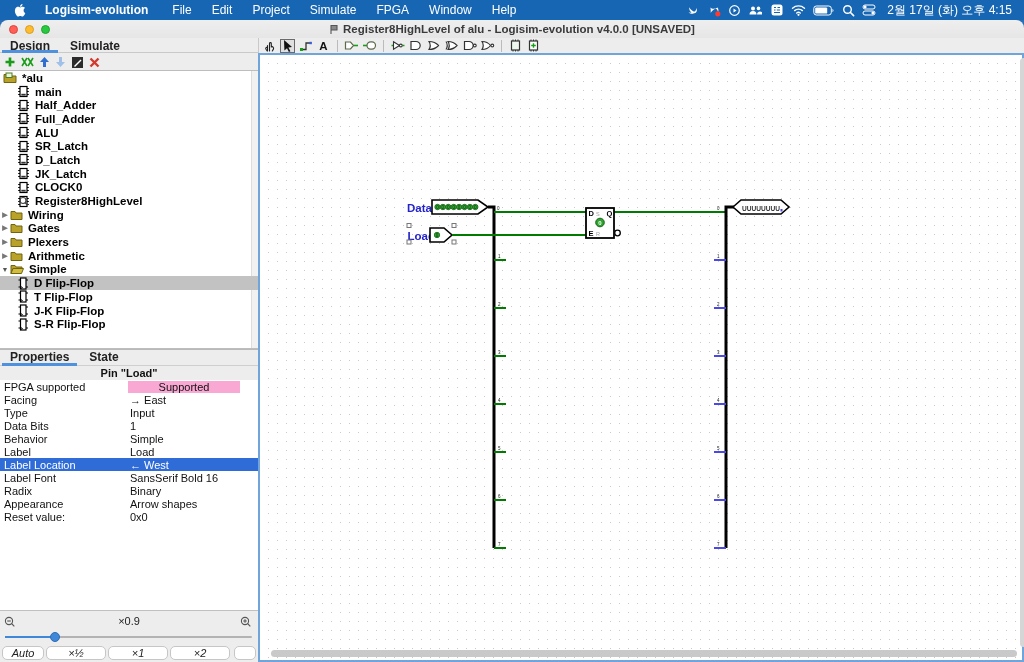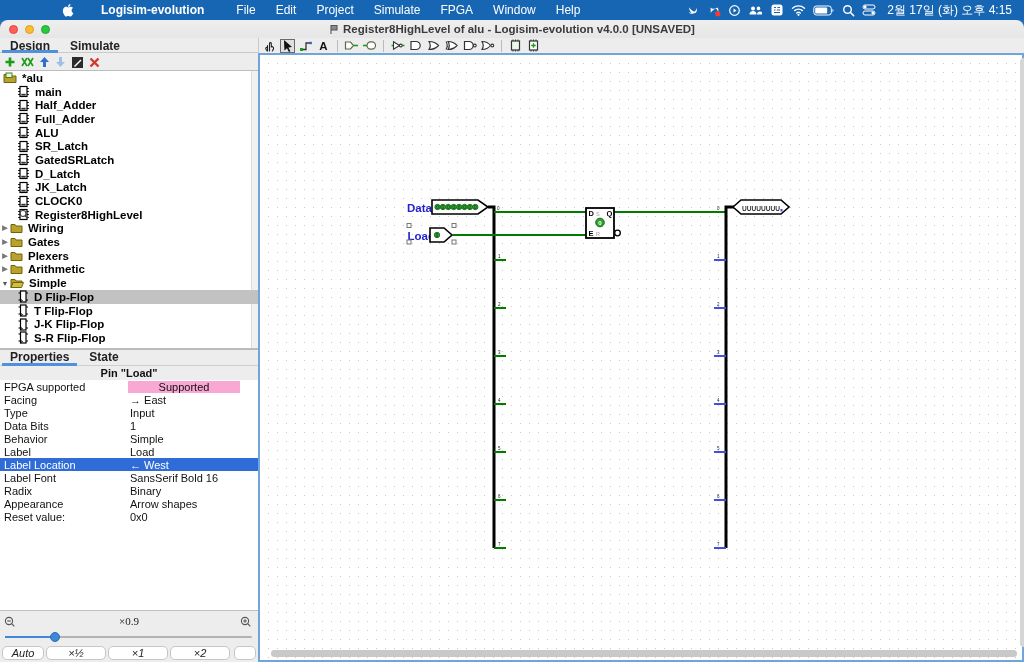--- a/index.html
+++ b/index.html
@@ -2,21 +2,21 @@
 <html><head>
 <meta charset="utf-8">
 <style>
   * { margin:0; padding:0; box-sizing:border-box; }
   html,body { width:1024px; height:662px; overflow:hidden; background:#2a6db5;
               font-family:"Liberation Sans", sans-serif; -webkit-font-smoothing:antialiased; }
 
   
   .menubar { position:absolute; left:0; top:0; width:1024px; height:20px; background:#1766b3;
              display:flex; align-items:center; color:#fff; font-size:12px; }
-  .menubar .left { display:flex; align-items:flex-start; gap:12px;margin-left:48px; }
+  .menubar .left { display:flex; align-items:flex-start; gap:4px; }
   .apple { margin:0 10px 0 14px; display:flex; }
   .mi { padding:0 10px; white-space:nowrap; }
   .mi.app { font-weight:bold; padding-left:4px; }
   .menubar .right { margin-left:auto; display:flex; align-items:center; gap:7px; padding-right:12px; }
   .sico { display:flex; align-items:center; }
   .clock { font-size:12px; white-space:nowrap; margin-left:4px; }
 
   
   .titlebar { position:absolute; left:0; top:20px; width:1024px; height:26px;
               background:linear-gradient(#efefef,#e2e2e2); border-bottom:1px solid #c4c4c4;
@@ -53,21 +53,21 @@
   .pheader { position:absolute; left:0; top:329px; width:258px; height:13px; text-align:center;
              font-size:11px; font-weight:bold; color:#111; background:#ededed; }
   .ptable { position:absolute; left:0; top:342px; width:258px; height:143px; background:#fff; font-size:11px; color:#111; }
   .prow { height:13px; display:flex; align-items:center; }
   .prow .pl { width:128px; padding-left:4px; flex:0 0 128px; }
   .prow .pv { flex:1; padding-left:2px; }
   .prow .pv.green { background:#f9a8d4; text-align:center; padding-left:0; margin-right:18px; }
   .prow.sel { background:#2f6cd8; color:#fff; }
   .pfill { position:absolute; left:0; top:485px; width:258px; height:88px; background:#fff; border-bottom:1px solid #c0c0c0; }
 
-  .zoomrow { position:absolute; left:0; top:574px; width:258px; height:17px;font-family:Liberation Serif, serif; }
+  .zoomrow { position:absolute; left:0; top:574px; width:258px; height:17px; }
   .zlevel { position:absolute; left:0; right:0; top:3px; text-align:center; font-size:11px; color:#222; }
   .zout { position:absolute; left:4px; top:2px; } .zin { position:absolute; right:6px; top:2px; }
   .sliderrow { position:absolute; left:0; top:591px; width:258px; height:16px; }
   .strack { position:absolute; left:5px; right:6px; top:7px; height:2px; background:#b3b3b3; border-radius:1px; }
   .sfill  { position:absolute; left:5px; width:50px; top:7px; height:2px; background:#3f87d9; }
   .sknob  { position:absolute; left:50px; top:3px; width:10px; height:10px; border-radius:50%; background:#3f87d9; border:1px solid #2e6db4; }
   .btnrow { position:absolute; left:0; top:608px; width:258px; height:16px; }
   .zbtn { position:absolute; top:0; height:14px; background:#fff; border:1px solid #c6c6c6; border-radius:5px;
           font-size:11px; color:#222; text-align:center; line-height:13px;font-style:italic; }
 
@@ -283,31 +283,20 @@
       <div class="trow">
         <span class="sp1"></span>
         <span class="ticn">
           <svg width="13" height="13" viewBox="0 0 13 13">
             <rect x="3" y="1.5" width="7" height="10" fill="#fff" stroke="#000" stroke-width="1.2"></rect>
             <path d="M3,3.5 h-1.8 M3,6.5 h-1.8 M3,9.5 h-1.8 M10,3.5 h1.8 M10,6.5 h1.8 M10,9.5 h1.8" stroke="#000" stroke-width="1"></path>
             <rect x="4.3" y="8.8" width="4.4" height="1.8" fill="#333"></rect>
           </svg>
         </span>
         <span>SR_Latch</span>
-      </div>
-      <div class="trow">
-        <span class="sp1"></span>
-        <span class="ticn">
-          <svg width="13" height="13" viewBox="0 0 13 13">
-            <rect x="3" y="1.5" width="7" height="10" fill="#fff" stroke="#000" stroke-width="1.2"></rect>
-            <path d="M3,3.5 h-1.8 M3,6.5 h-1.8 M3,9.5 h-1.8 M10,3.5 h1.8 M10,6.5 h1.8 M10,9.5 h1.8" stroke="#000" stroke-width="1"></path>
-            <rect x="4.3" y="8.8" width="4.4" height="1.8" fill="#333"></rect>
-          </svg>
-        </span>
-        <span>GatedSRLatch</span>
       </div>
       <div class="trow">
         <span class="sp1"></span>
         <span class="ticn">
           <svg width="13" height="13" viewBox="0 0 13 13">
             <rect x="3" y="1.5" width="7" height="10" fill="#fff" stroke="#000" stroke-width="1.2"></rect>
             <path d="M3,3.5 h-1.8 M3,6.5 h-1.8 M3,9.5 h-1.8 M10,3.5 h1.8 M10,6.5 h1.8 M10,9.5 h1.8" stroke="#000" stroke-width="1"></path>
             <rect x="4.3" y="8.8" width="4.4" height="1.8" fill="#333"></rect>
           </svg>
         </span>

